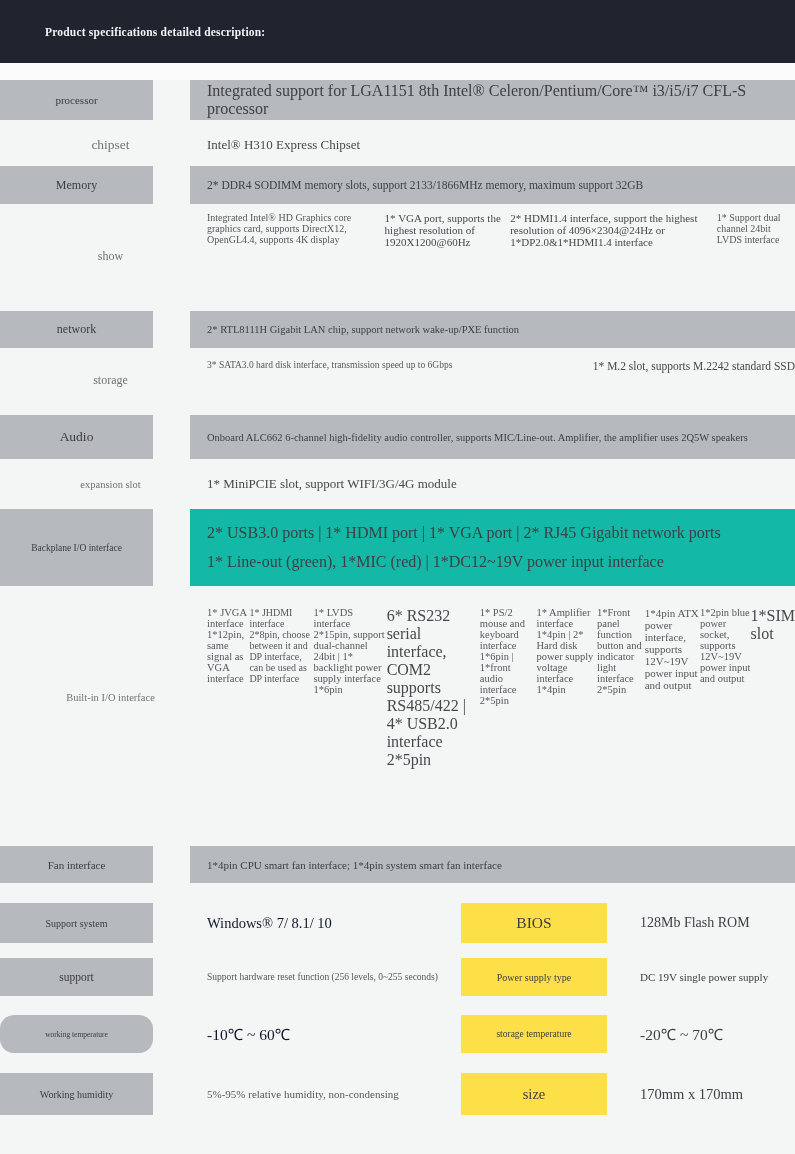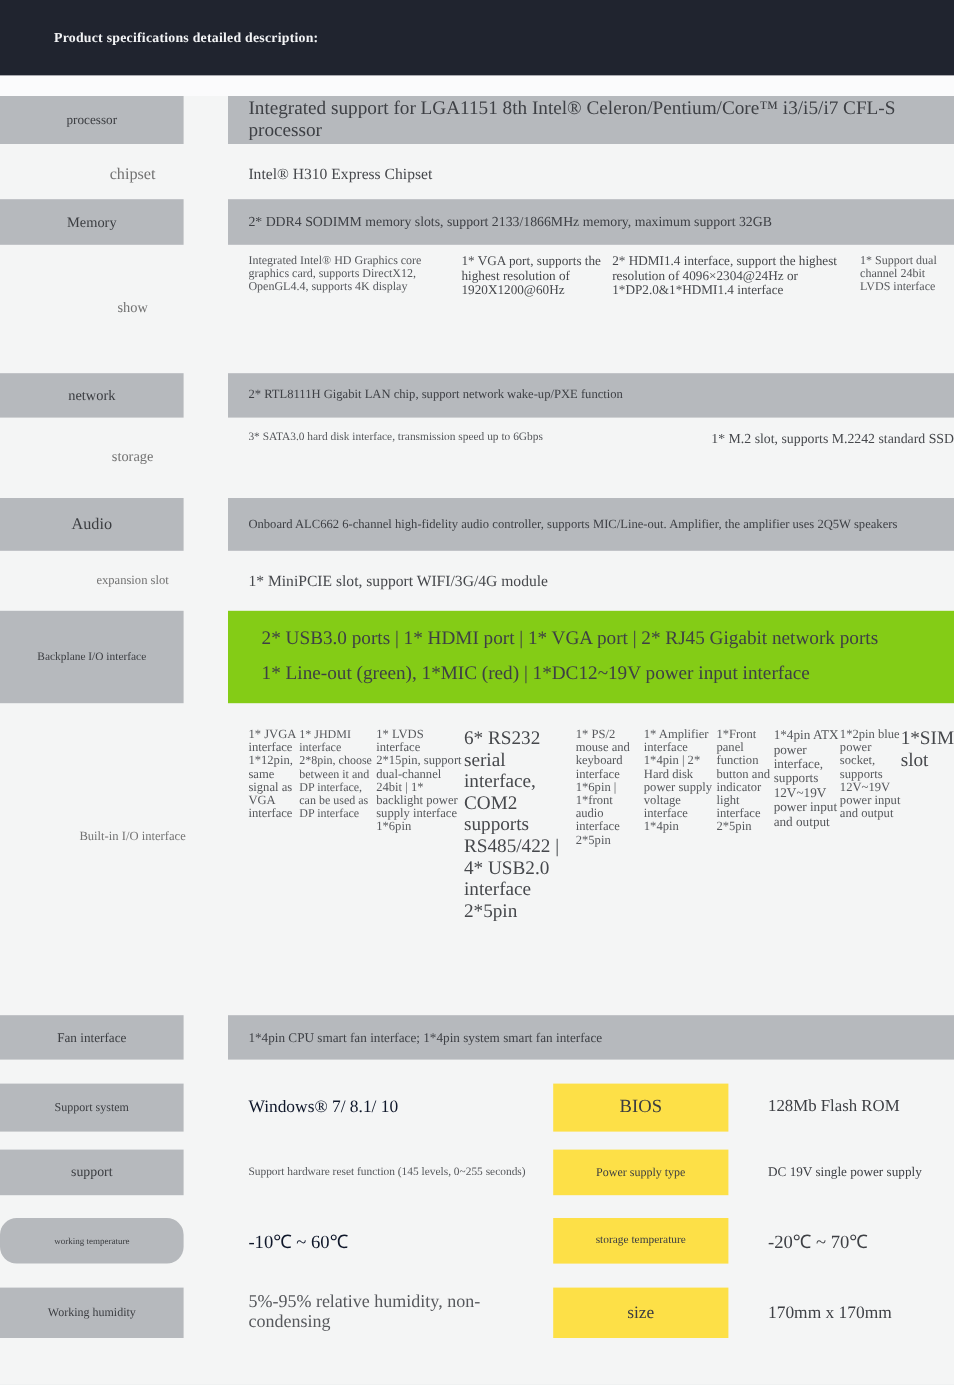--- a/index.html
+++ b/index.html
@@ -40,40 +40,40 @@
   .r-backplane{top:509px;height:77px;}
   .r-builtin{top:587px;height:252px;}
   .r-fan{top:846px;height:37px;}
   .r-support{top:903px;height:40px;}
   .r-watchdog{top:958px;height:38px;}
   .r-wtemp{top:1015px;height:38px;}
   .r-humidity{top:1073px;height:42px;}
   .r-builtin .lplain{height:220px;bottom:auto;}
   
   .fs75{font-size:7.5px;border-radius:14px;}
-  .fs9{font-size:15px;}
+  .fs9{font-size:11px;}
   .fs95{font-size:9.5px;}
   .fs10{font-size:10px;}
   .fs105{font-size:10.5px;}
   .fs11{font-size:11px;}
   .fs115{font-size:11.5px;}
   .fs12{font-size:12px;}
   .fs125{font-size:16px;}
   .fs13{font-size:13px;}
   .fs135{font-size:13.5px;}
   .fs14{font-size:14px;}
   .fs145{font-size:14.5px;}
   .fs15{font-size:15.5px;}
   .stack{display:flex;flex-direction:row;justify-content:space-between;}
   .show-lines{position:absolute;left:207px;right:0;top:8px;bottom:8px;}
   .storage-lines{position:absolute;left:207px;right:0;top:10px;bottom:8px;}
   .builtin-lines{position:absolute;left:207px;right:0;top:20px;bottom:18px;}
-  .bp-lines{position:absolute;left:190px;right:0;top:0;bottom:0;background:#84cc16;
+  .bp-lines{position:absolute;left:190px;right:0;top:0;bottom:0;background:#14b8a6;
             display:flex;flex-direction:column;justify-content:center;gap:11px;
-            padding-left:28px;box-sizing:border-box;color:#3e4045;}
+            padding-left:17px;box-sizing:border-box;color:#3e4045;}
   .muted{color:#56585c;}
 </style>
 </head>
 <body>
 
 <div class="page">
 
   <div class="hdr">
     <div class="hdr-title">Product specifications detailed description:</div>
   </div>
@@ -172,21 +172,21 @@
 
   <div class="row r-support">
     <div class="lbox fs10">Support system</div>
     <div class="v1 fs145">Windows® 7/ 8.1/ 10</div>
     <div class="mbox fs15">BIOS</div>
     <div class="v2 fs14">128Mb Flash ROM</div>
   </div>
 
   <div class="row r-watchdog">
     <div class="lbox fs115">support</div>
-    <div class="v1 fs95 muted">Support hardware reset function (145 levels, 0~255 seconds)</div>
+    <div class="v1 fs95 muted">Support hardware reset function (256 levels, 0~255 seconds)</div>
     <div class="mbox fs10">Power supply type</div>
     <div class="v2 fs11">DC 19V single power supply</div>
   </div>
 
   <div class="row r-wtemp">
     <div class="lbox fs75">working temperature</div>
     <div class="v1 fs15">-10℃ ~ 60℃</div>
     <div class="mbox fs95">storage temperature</div>
     <div class="v2 fs15">-20℃ ~ 70℃</div>
   </div>

